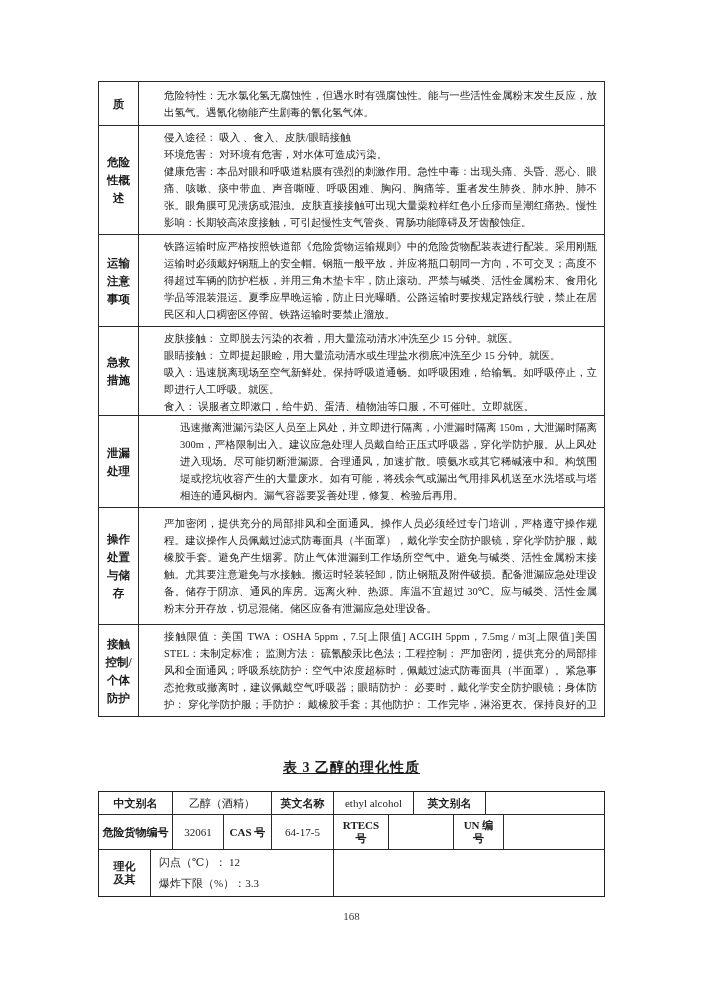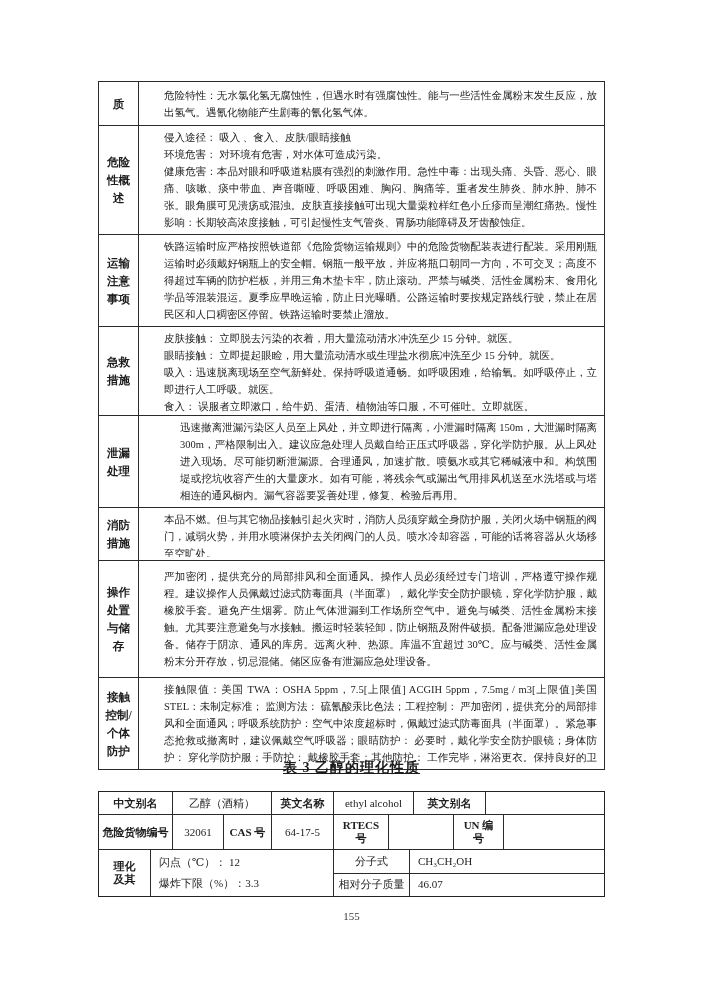--- a/index.html
+++ b/index.html
@@ -157,27 +157,20 @@
 食入： 误服者立即漱口，给牛奶、蛋清、植物油等口服，不可催吐。立即就医。</div>
         </td>
     </tr>
     <tr class="r5">
       <td class="label-cell">泄漏
 处理</td>
       <td class="content-cell">
           <div class="content-text">迅速撤离泄漏污染区人员至上风处，并立即进行隔离，小泄漏时隔离 150m，大泄漏时隔离 300m，严格限制出入。建议应急处理人员戴自给正压式呼吸器，穿化学防护服。从上风处进入现场。尽可能切断泄漏源。合理通风，加速扩散。喷氨水或其它稀碱液中和。构筑围堤或挖坑收容产生的大量废水。如有可能，将残余气或漏出气用排风机送至水洗塔或与塔相连的通风橱内。漏气容器要妥善处理，修复、检验后再用。</div>
         </td>
     </tr>
-    <tr class="r6">
-      <td class="label-cell">消防
-措施</td>
-      <td class="content-cell">
-          <div class="content-text">本品不燃。但与其它物品接触引起火灾时，消防人员须穿戴全身防护服，关闭火场中钢瓶的阀门，减弱火势，并用水喷淋保护去关闭阀门的人员。喷水冷却容器，可能的话将容器从火场移至空旷处。</div>
-        </td>
-    </tr>
     <tr class="r7">
       <td class="label-cell">操作
 处置
 与储
 存</td>
       <td class="content-cell">
           <div class="content-text">严加密闭，提供充分的局部排风和全面通风。操作人员必须经过专门培训，严格遵守操作规程。建议操作人员佩戴过滤式防毒面具（半面罩），戴化学安全防护眼镜，穿化学防护服，戴橡胶手套。避免产生烟雾。防止气体泄漏到工作场所空气中。避免与碱类、活性金属粉末接触。尤其要注意避免与水接触。搬运时轻装轻卸，防止钢瓶及附件破损。配备泄漏应急处理设备。储存于阴凉、通风的库房。远离火种、热源。库温不宜超过 30℃。应与碱类、活性金属粉末分开存放，切忌混储。储区应备有泄漏应急处理设备。</div>
         </td>
     </tr>
     <tr class="r8">
@@ -215,27 +208,17 @@
     <div class="t3cell w65"></div>
     <div class="t3cell hdr w50">UN 编
 号</div>
   </div>
 
   <div class="t3row t3r3">
     <div class="t3cell hdr w52">理化
 及其</div>
     <div class="t3cell val-left w183 flash-cell">闪点（℃）： 12
 爆炸下限（%）：3.3</div>
-    <div class="t3-sub-block last">
-      <div class="t3-sub-row first">
-        <div class="t3cell w76">分子式</div>
-        <div class="t3cell val-left grow last">CH₃CH₂OH</div>
-      </div>
-      <div class="t3-sub-row">
-        <div class="t3cell w76">相对分子质量</div>
-        <div class="t3cell val-left grow last">46.07</div>
-      </div>
-    </div>
   </div>
 
 </div>
 
-<div class="page-number">155</div>
+<div class="page-number">168</div>
 
 </body></html>

